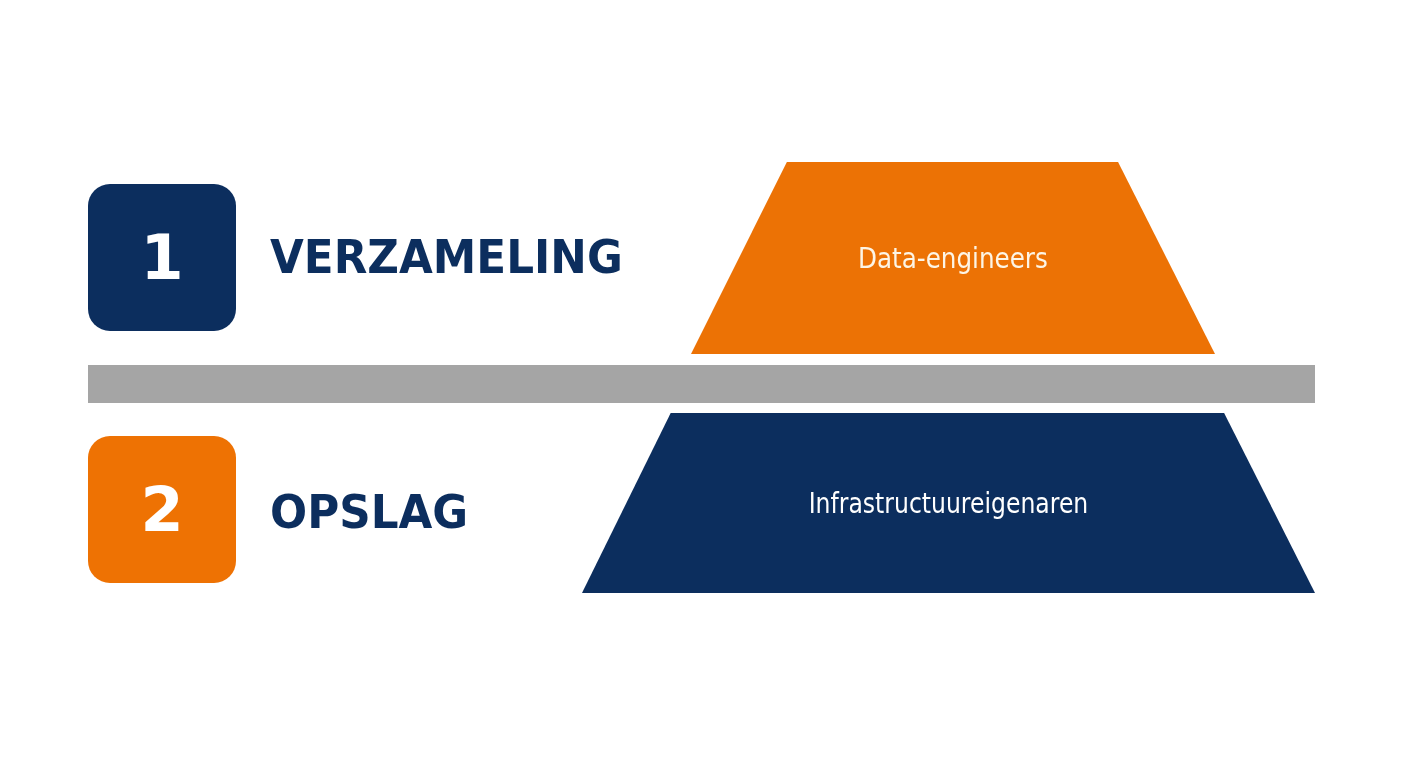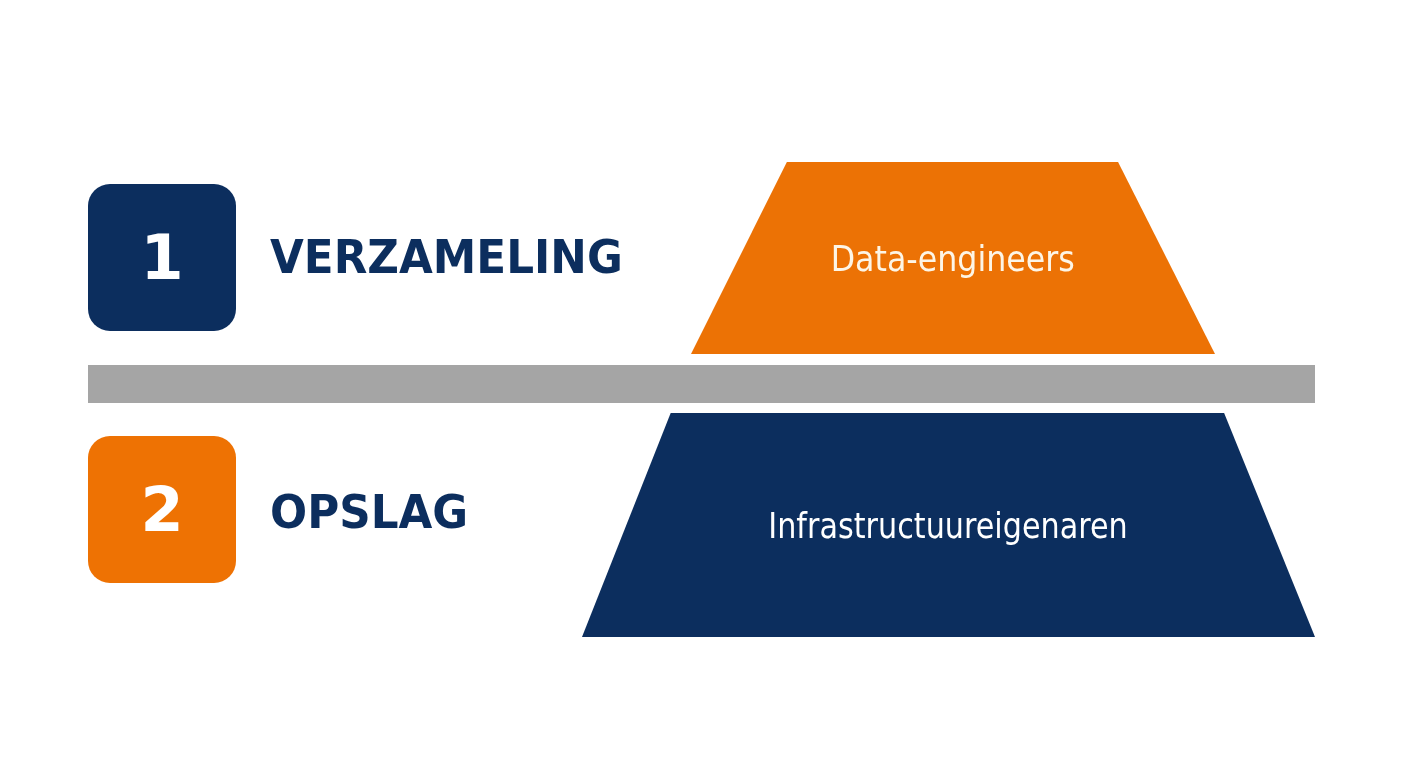--- a/index.html
+++ b/index.html
@@ -49,36 +49,36 @@
       height: 38px;
       background: #a5a5a5;
     }
     .trap {
       position: absolute;
       display: flex;
       align-items: center;
       justify-content: center;
       color: #fdf5e6;
       font-family: "DejaVu Sans", sans-serif;
-      font-size: 36px;
+      font-size: 28px;
       white-space: nowrap;
     }
     .trap-top {
       left: 691px;
       top: 162px;
       width: 524px;
       height: 192px;
       background: #ec7205;
       clip-path: polygon(18.3% 0%, 81.5% 0%, 100% 100%, 0% 100%);
     }
     .trap-bottom {
       left: 582px;
       top: 413px;
       width: 733px;
-      height: 224px;
+      height: 180px;
       background: #0c2e5e;
       clip-path: polygon(12.1% 0%, 87.6% 0%, 100% 100%, 0% 100%);
     }
     .trap-text-top {
       transform: scaleX(0.88);
       letter-spacing: 0px;
     }
     .trap-text-bottom {
       transform: scaleX(0.84);
       color: #ffffff;

